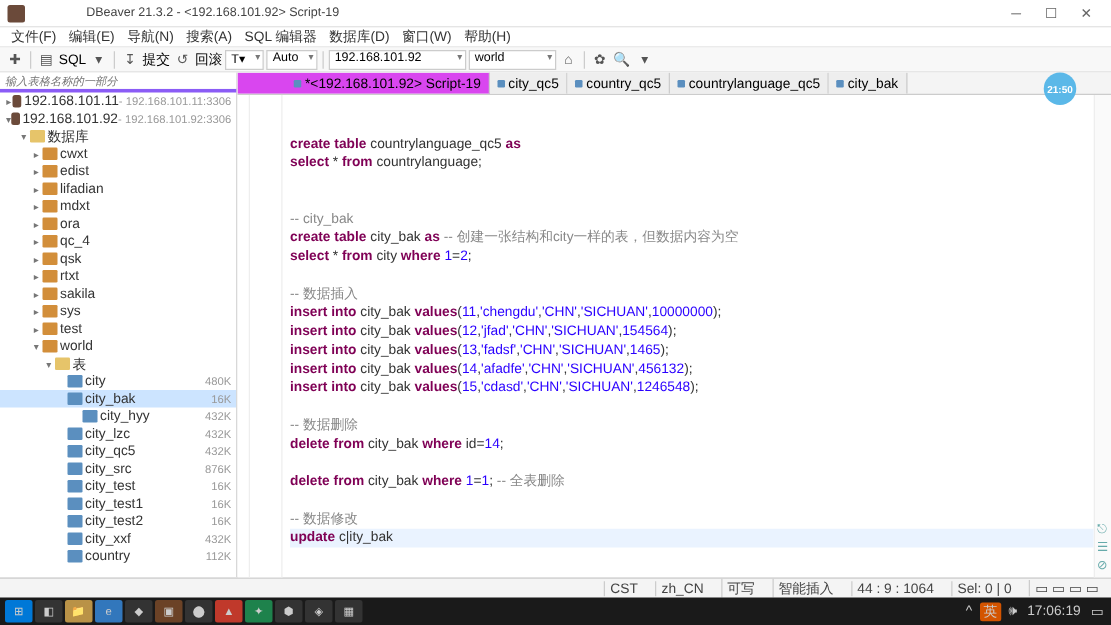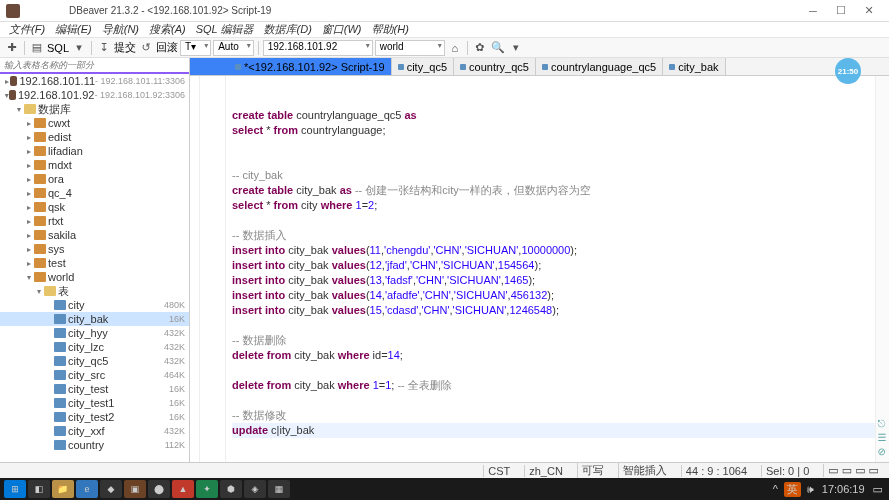--- a/index.html
+++ b/index.html
@@ -3,21 +3,21 @@
 <meta charset="utf-8">
 <style>
 * { margin: 0; padding: 0; box-sizing: border-box; font-family: "Microsoft YaHei", "Segoe UI", sans-serif; font-size: 11px; }
 body { background: #f0f0f0; width: 889px; height: 500px; overflow: hidden; display: flex; flex-direction: column; }
 .titlebar { height: 22px; background: #fff; display: flex; align-items: center; padding: 0 6px; color: #444; border-bottom: 1px solid #ddd; }
 .titlebar .icon { width: 14px; height: 14px; margin-right: 4px; background: #6b4a3a; border-radius: 2px; }
 .titlebar .title { flex: 1; font-size: 10px; margin-left: 45px; }
 .titlebar .winbtn { width: 28px; text-align: center; color: #666; cursor: pointer; }
 
 .menubar { height: 16px; background: #fff; display: flex; align-items: center; padding: 0 4px; font-size: 10px; color: #333; border-bottom: 1px solid #e5e5e5; }
-.menubar span { padding: 0 5px; cursor: pointer; font-style: italic; }
+.menubar span { padding: 0 5px; cursor: pointer; }
 
 .toolbar { height: 20px; background: #f8f8f8; display: flex; align-items: center; padding: 0 4px; border-bottom: 1px solid #e0e0e0; gap: 2px; font-size: 10px; }
 .toolbar .tbtn { width: 16px; height: 16px; display: inline-flex; align-items: center; justify-content: center; color: #555; cursor: pointer; }
 .toolbar .sep { width: 1px; height: 14px; background: #ccc; margin: 0 2px; }
 .toolbar .combo { height: 16px; border: 1px solid #ccc; background: #fff; padding: 0 14px 0 4px; font-size: 10px; position: relative; cursor: pointer; }
 .toolbar .combo::after { content: "▾"; position: absolute; right: 2px; top: 0; font-size: 8px; color: #777; }
 
 .body-row { flex: 1; display: flex; overflow: hidden; }
 
 .left-panel { width: 190px; background: #fff; border-right: 1px solid #ccc; display: flex; flex-direction: column; }
@@ -35,21 +35,21 @@
 .ic-conn { background: #6b4a3a; border-radius: 2px; }
 .ic-folder { background: #e6c46a; border-radius: 1px; }
 .ic-schema { background: #d28e3a; border-radius: 1px; }
 .ic-table { background: #5b8fbf; border-radius: 1px; }
 .tree-row .label { flex: 1; color: #333; }
 .tree-row .meta { color: #999; font-size: 9px; }
 
 .editor-area { flex: 1; display: flex; flex-direction: column; background: #fff; }
 .editor-tabs { height: 18px; display: flex; background: #f4f4f4; border-bottom: 1px solid #ccc; font-size: 10px; overflow: hidden; }
 .editor-tabs .etab { display: flex; align-items: center; padding: 0 6px; border-right: 1px solid #ccc; background: #eee; cursor: pointer; gap: 3px; }
-.editor-tabs .etab.active { background: #3b82f6; padding-left: 45px; }
+.editor-tabs .etab.active { background: #d946ef; padding-left: 45px; }
 .editor-tabs .etab .dot { width: 6px; height: 6px; background: #5b8fbf; border-radius: 1px; }
 
 .editor-wrap { flex: 1; display: flex; overflow: hidden; position: relative; }
 .ruler { width: 36px; background: #fff; border-right: 1px solid #eee; display: flex; }
 .ruler .fold { width: 10px; border-right: 1px solid #eee; }
 .ruler .ln { flex: 1; }
 
 .code { flex: 1; padding: 2px 0 2px 6px; font-family: Consolas, monospace; font-size: 12px; line-height: 15px; color: #333; white-space: pre; overflow: auto; position: relative; }
 .code .line { height: 15px; }
 .code .cur-line { background: #eaf3ff; }
@@ -211,21 +211,21 @@
           <span class="nicon ic-table"></span>
           <span class="label">city</span>
           <span class="meta">480K</span>
         </div>
         <div class="tree-row selected" style="padding-left: 44px;">
           <span class="arrow"></span>
           <span class="nicon ic-table"></span>
           <span class="label">city_bak</span>
           <span class="meta">16K</span>
         </div>
-        <div class="tree-row" style="padding-left: 44px;">
+        <div class="tree-row" style="padding-left: 56px;">
           <span class="arrow"></span>
           <span class="nicon ic-table"></span>
           <span class="label">city_hyy</span>
           <span class="meta">432K</span>
         </div>
         <div class="tree-row" style="padding-left: 44px;">
           <span class="arrow"></span>
           <span class="nicon ic-table"></span>
           <span class="label">city_lzc</span>
           <span class="meta">432K</span>
@@ -233,21 +233,21 @@
         <div class="tree-row" style="padding-left: 44px;">
           <span class="arrow"></span>
           <span class="nicon ic-table"></span>
           <span class="label">city_qc5</span>
           <span class="meta">432K</span>
         </div>
         <div class="tree-row" style="padding-left: 44px;">
           <span class="arrow"></span>
           <span class="nicon ic-table"></span>
           <span class="label">city_src</span>
-          <span class="meta">464K</span>
+          <span class="meta">876K</span>
         </div>
         <div class="tree-row" style="padding-left: 44px;">
           <span class="arrow"></span>
           <span class="nicon ic-table"></span>
           <span class="label">city_test</span>
           <span class="meta">16K</span>
         </div>
         <div class="tree-row" style="padding-left: 44px;">
           <span class="arrow"></span>
           <span class="nicon ic-table"></span>

